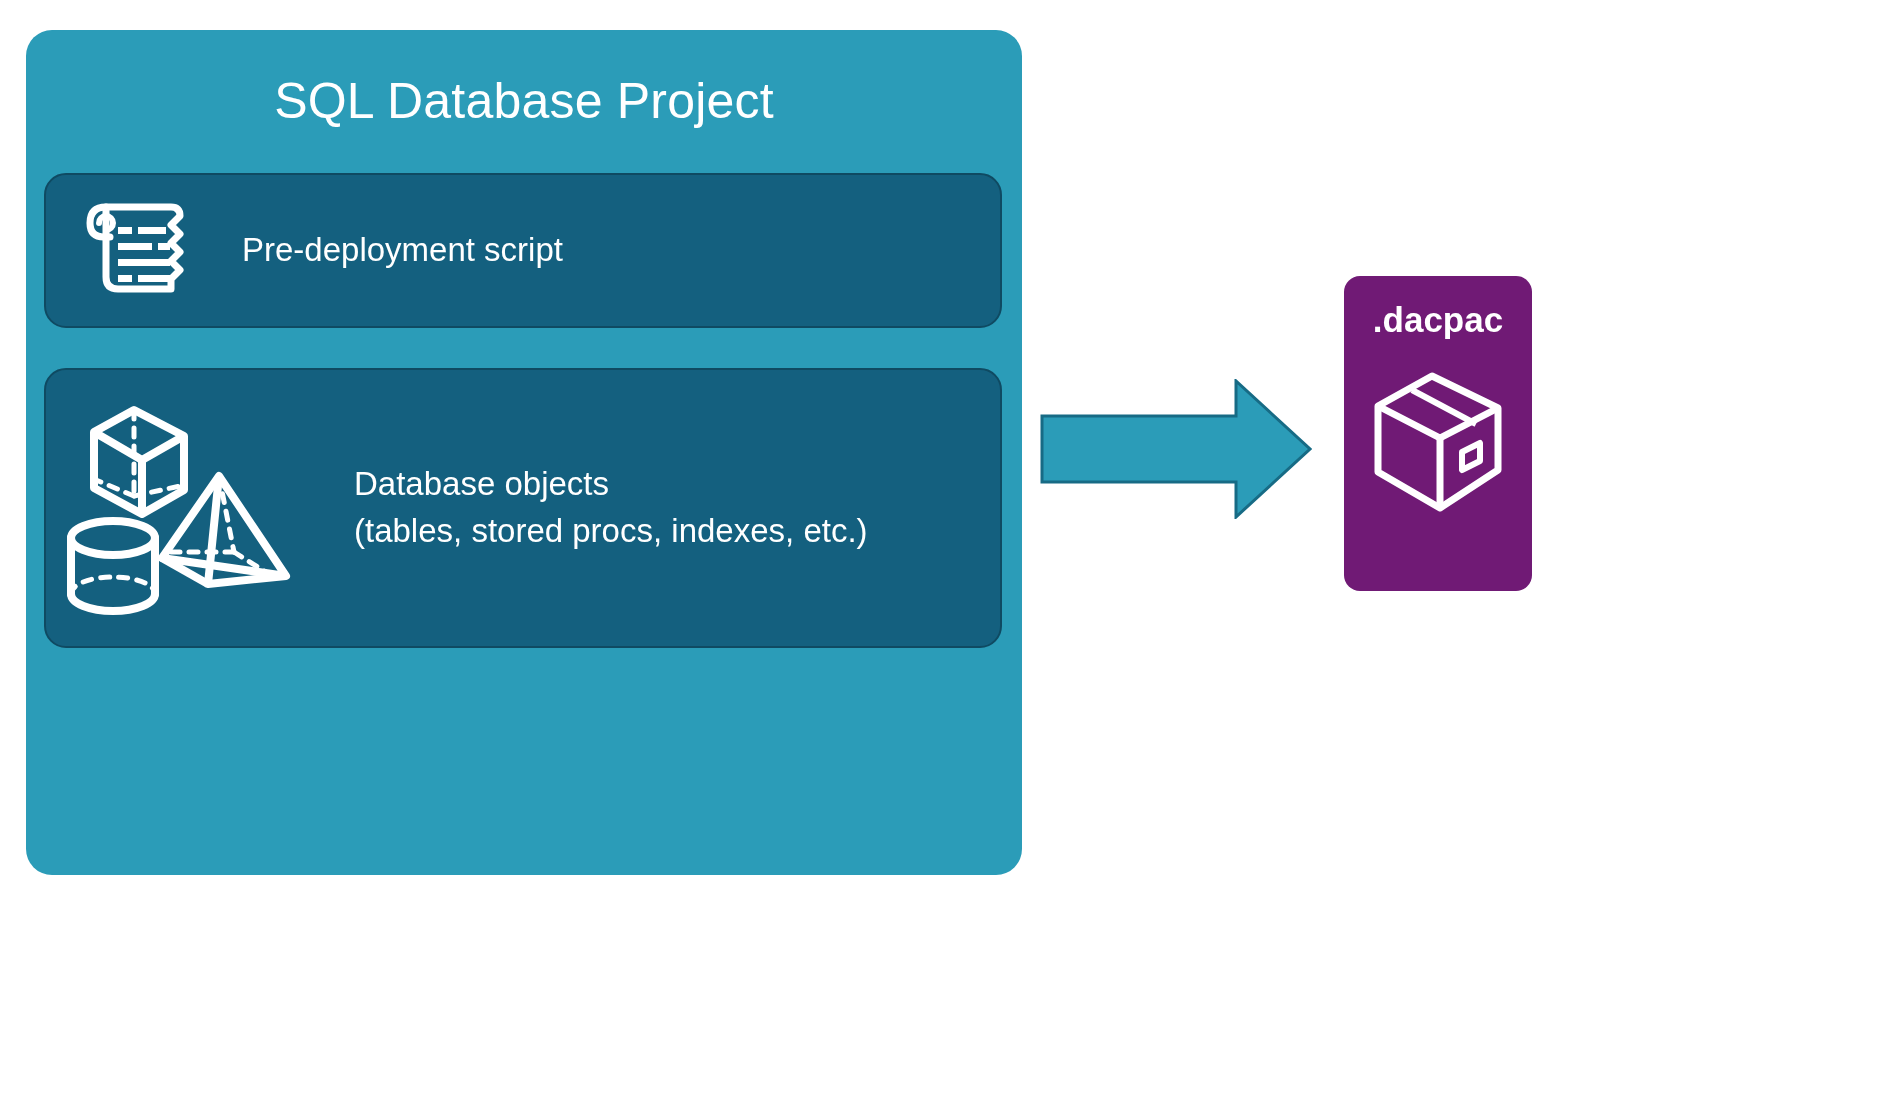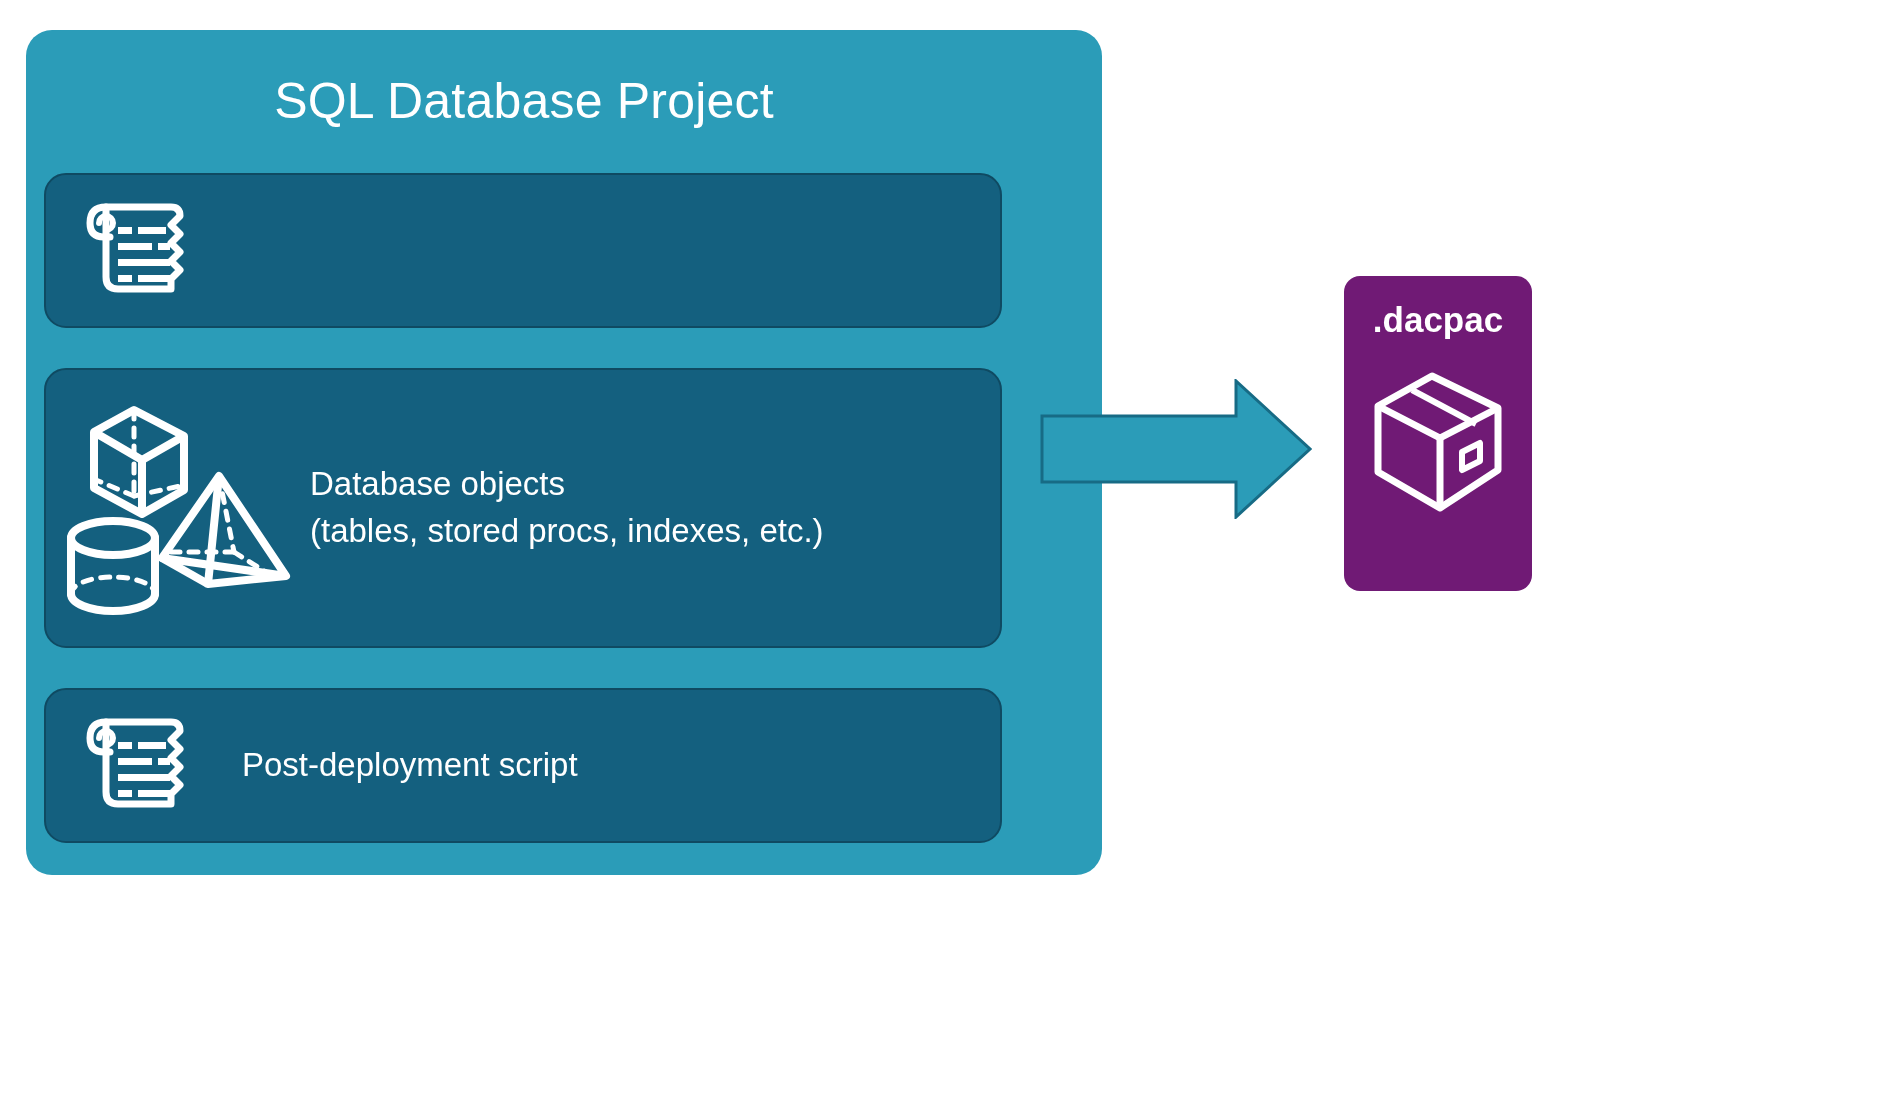--- a/index.html
+++ b/index.html
@@ -20,21 +20,21 @@
     width: 1900px;
     height: 1100px;
     background: #ffffff;
   }
 
   
   .project-card {
     position: absolute;
     left: 26px;
     top: 30px;
-    width: 1076px;
+    width: 996px;
     height: 845px;
     background: #2b9cb8;
     border-radius: 26px;
     box-sizing: border-box;
   }
 
   .project-title {
     position: absolute;
     left: 0;
     top: 44px;
@@ -92,21 +92,21 @@
     width: 250px;
     height: 240px;
     margin-left: 14px;
     position: relative;
   }
   .icon-shapes-wrap svg { position: absolute; }
   .shape-cube     { left: 14px;  top: 10px;  }
   .shape-pyramid  { left: 86px;  top: 78px;  }
   .shape-cylinder { left: 0px;   top: 122px; }
 
-  .text-objects { }
+  .text-objects { margin-left: 44px; }
 
   
   .build-arrow {
     position: absolute;
     left: 1040px;
     top: 379px;
     width: 272px;
     height: 140px;
   }
   .build-label {
@@ -179,20 +179,21 @@
 
           <rect x="41" y="34" width="14" height="7" fill="#ffffff"></rect>
           <rect x="61" y="34" width="28" height="7" fill="#ffffff"></rect>
           <rect x="41" y="50" width="34" height="7" fill="#ffffff"></rect>
           <rect x="81" y="50" width="12" height="7" fill="#ffffff"></rect>
           <rect x="41" y="66" width="52" height="7" fill="#ffffff"></rect>
           <rect x="41" y="82" width="14" height="7" fill="#ffffff"></rect>
           <rect x="61" y="82" width="32" height="7" fill="#ffffff"></rect>
         </svg>
       </div>
+      <div class="panel-text text-scroll">Pre-deployment script</div>
     </div>
 
     <div class="panel panel-obj">
       <div class="panel-icons icon-shapes-wrap">
 
         <svg class="shape-cube" width="130" height="130" viewBox="0 0 130 130">
 
           <path d="M20 34 L60 12 L110 38 L110 92 L68 116 L20 90 Z" fill="none" stroke="#ffffff" stroke-width="8" stroke-linejoin="round"></path>
           <path d="M20 34 L68 62 L110 38" fill="none" stroke="#ffffff" stroke-width="8" stroke-linejoin="round"></path>
           <path d="M68 62 L68 116" fill="none" stroke="#ffffff" stroke-width="8" stroke-linejoin="round"></path>
@@ -219,43 +220,20 @@
           <path d="M95 28 V84" fill="none" stroke="#ffffff" stroke-width="8" stroke-linecap="round"></path>
           <path d="M11 84 a42 17 0 0 0 84 0" fill="none" stroke="#ffffff" stroke-width="8" stroke-linecap="round"></path>
           <path d="M11 84 a42 17 0 0 1 84 0" fill="none" stroke="#ffffff" stroke-width="5" stroke-dasharray="9 9" stroke-linecap="round"></path>
         </svg>
       </div>
 
       <div class="panel-text text-objects">Database objects
 (tables, stored procs, indexes, etc.)</div>
     </div>
 
-    <div class="panel panel-post">
-      <div class="panel-icons icon-scroll-wrap">
-        <svg width="120" height="115" viewBox="0 0 120 115">
-          <path d="M29 14 H94
-                   q9 0 9 9
-                   l-9 9 l9 9 l-9 9 l9 9 l-9 9 l9 9 l-9 9
-                   v10 H41
-                   q-12 0 -12 -12 Z" fill="none" stroke="#ffffff" stroke-width="7" stroke-linejoin="round" stroke-linecap="round"></path>
-          <path d="M29 14
-                   q-16 0 -16 16
-                   q0 14 14 14 H33" fill="none" stroke="#ffffff" stroke-width="7" stroke-linecap="round"></path>
-          <path d="M22 30 a7 7 0 1 1 7 7" fill="none" stroke="#ffffff" stroke-width="6" stroke-linecap="round"></path>
-          <rect x="41" y="34" width="14" height="7" fill="#ffffff"></rect>
-          <rect x="61" y="34" width="28" height="7" fill="#ffffff"></rect>
-          <rect x="41" y="50" width="34" height="7" fill="#ffffff"></rect>
-          <rect x="81" y="50" width="12" height="7" fill="#ffffff"></rect>
-          <rect x="41" y="66" width="52" height="7" fill="#ffffff"></rect>
-          <rect x="41" y="82" width="14" height="7" fill="#ffffff"></rect>
-          <rect x="61" y="82" width="32" height="7" fill="#ffffff"></rect>
-        </svg>
-      </div>
-      <div class="panel-text text-scroll">Post-deployment script</div>
-    </div>
   </div>
 
   <svg class="build-arrow" viewBox="0 0 272 140">
     <path d="M2 37 H196 V2 L270 70 L196 138 V103 H2 Z" fill="#2b9cb8" stroke="#176b85" stroke-width="3" stroke-linejoin="miter"></path>
   </svg>
 
   <div class="dacpac-card">
     <div class="dacpac-title">.dacpac</div>
 
     <svg class="dacpac-icon" width="144" height="160" viewBox="0 0 144 160">

